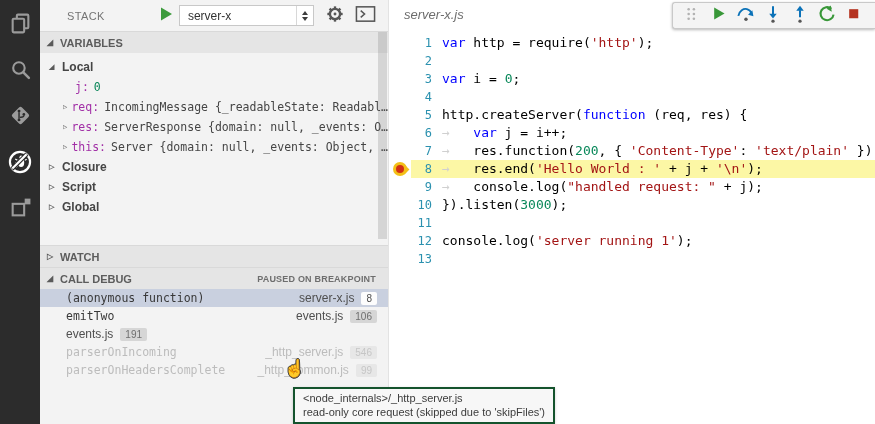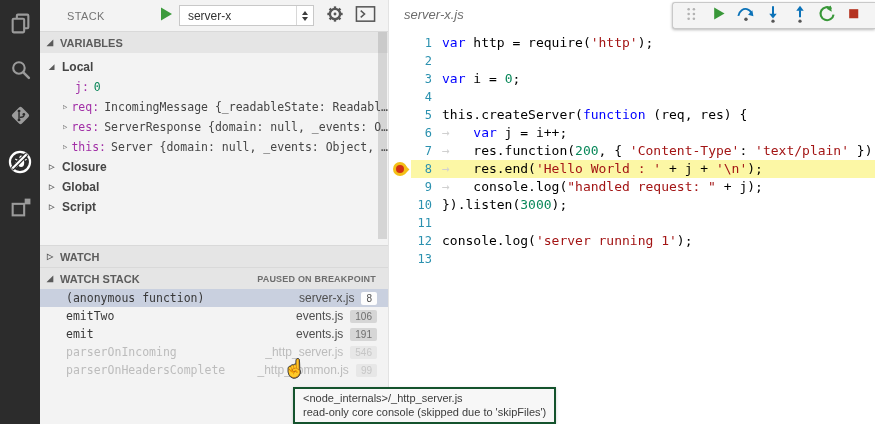--- a/index.html
+++ b/index.html
@@ -232,51 +232,50 @@
         <span class="twisty">▷</span>
         <span class="vname">this:</span>
         <span class="vval">Server {domain: null, _events: Object, …</span>
       </div>
       <div class="scope-row">
         <span class="twisty">▷</span>
         <span>Closure</span>
       </div>
       <div class="scope-row">
         <span class="twisty">▷</span>
+        <span>Script</span>
+      </div>
+      <div class="scope-row">
+        <span class="twisty">▷</span>
         <span>Global</span>
-      </div>
-      <div class="scope-row">
-        <span class="twisty">▷</span>
-        <span>Script</span>
       </div>
     </div>
 
   <div class="section-header watch-header">
     <span class="twisty">▷</span>
     <span>WATCH</span>
   </div>
 
   <div class="section-header">
     <span class="twisty">◢</span>
-    <span>WATCH STACK</span>
+    <span>CALL DEBUG</span>
     <span class="paused-badge">PAUSED ON BREAKPOINT</span>
   </div>
   <div id="stack-body">
       <div class="frame selected">
         <span class="fn">(anonymous function)</span>
     <span class="file">server-x.js</span>
     <span class="badge">8</span>
       </div>
       <div class="frame">
         <span class="fn">emitTwo</span>
     <span class="file">events.js</span>
     <span class="badge">106</span>
       </div>
       <div class="frame">
-        <span class="fn">emit</span>
     <span class="file">events.js</span>
     <span class="badge">191</span>
       </div>
       <div class="frame skipped">
         <span class="fn">parserOnIncoming</span>
     <span class="file">_http_server.js</span>
     <span class="badge">546</span>
       </div>
       <div class="frame skipped">
         <span class="fn">parserOnHeadersComplete</span>
@@ -288,21 +287,21 @@
   <div class="sidebar-scrollbar"></div>
 </div>
 
 <div class="editor">
   <div class="editor-title">server-x.js</div>
   <div class="code" id="code-body">
       <div class="code-line"><span class="bp-margin"></span><span class="lnum">1</span><span class="ltext"><span class="tok-k">var</span><span class="tok-p"> http = require(</span><span class="tok-s">'http'</span><span class="tok-p">);</span></span></div>
       <div class="code-line"><span class="bp-margin"></span><span class="lnum">2</span><span class="ltext"></span></div>
       <div class="code-line"><span class="bp-margin"></span><span class="lnum">3</span><span class="ltext"><span class="tok-k">var</span><span class="tok-p"> i = </span><span class="tok-n">0</span><span class="tok-p">;</span></span></div>
       <div class="code-line"><span class="bp-margin"></span><span class="lnum">4</span><span class="ltext"></span></div>
-      <div class="code-line"><span class="bp-margin"></span><span class="lnum">5</span><span class="ltext"><span class="tok-p">this.createServer(</span><span class="tok-k">function</span><span class="tok-p"> (req, res) {</span></span></div>
+      <div class="code-line"><span class="bp-margin"></span><span class="lnum">5</span><span class="ltext"><span class="tok-p">http.createServer(</span><span class="tok-k">function</span><span class="tok-p"> (req, res) {</span></span></div>
       <div class="code-line"><span class="bp-margin"></span><span class="lnum">6</span><span class="ltext"><span class="tok-t">→   </span><span class="tok-k">var</span><span class="tok-p"> j = i++;</span></span></div>
       <div class="code-line"><span class="bp-margin"></span><span class="lnum">7</span><span class="ltext"><span class="tok-t">→   </span><span class="tok-p">res.function(</span><span class="tok-n">200</span><span class="tok-p">, { </span><span class="tok-s">'Content-Type'</span><span class="tok-p">: </span><span class="tok-s">'text/plain'</span><span class="tok-p"> });</span></span></div>
       <div class="code-line current"><span class="bp-margin"><span class="bp-hit"><span class="halo"></span><span class="halo-pt"></span><span class="dot"></span></span></span><span class="lnum">8</span><span class="ltext"><span class="tok-t">→   </span><span class="tok-p">res.end(</span><span class="tok-s">'Hello World : '</span><span class="tok-p"> + j + </span><span class="tok-s">'\n'</span><span class="tok-p">);</span></span></div>
       <div class="code-line"><span class="bp-margin"></span><span class="lnum">9</span><span class="ltext"><span class="tok-t">→   </span><span class="tok-p">console.log(</span><span class="tok-s">"handled request: "</span><span class="tok-p"> + j);</span></span></div>
       <div class="code-line"><span class="bp-margin"></span><span class="lnum">10</span><span class="ltext"><span class="tok-p">}).listen(</span><span class="tok-n">3000</span><span class="tok-p">);</span></span></div>
       <div class="code-line"><span class="bp-margin"></span><span class="lnum">11</span><span class="ltext"></span></div>
       <div class="code-line"><span class="bp-margin"></span><span class="lnum">12</span><span class="ltext"><span class="tok-p">console.log(</span><span class="tok-s">'server running 1'</span><span class="tok-p">);</span></span></div>
       <div class="code-line"><span class="bp-margin"></span><span class="lnum">13</span><span class="ltext"></span></div>
     </div>
 </div>
@@ -352,16 +351,16 @@
     </div>
     <div class="tb-btn">
       <span><svg width="19" height="19" viewBox="0 0 22 22">
           <rect x="6" y="6" width="10.5" height="10.5" fill="#b5321f"></rect>
         </svg></span>
     </div>
   </div>
 
 <div class="tooltip">
   <div>&lt;node_internals&gt;/_http_server.js</div>
-  <div>read-only core console (skipped due to 'skipFiles')</div>
+  <div>read-only core request (skipped due to 'skipFiles')</div>
 </div>
 
 <div class="cursor-hand">☝</div>
 
 </body></html>

